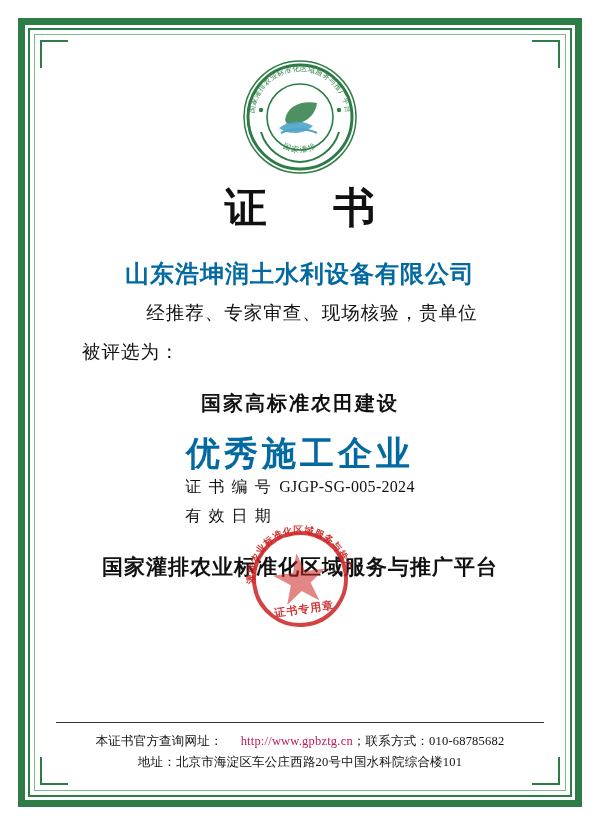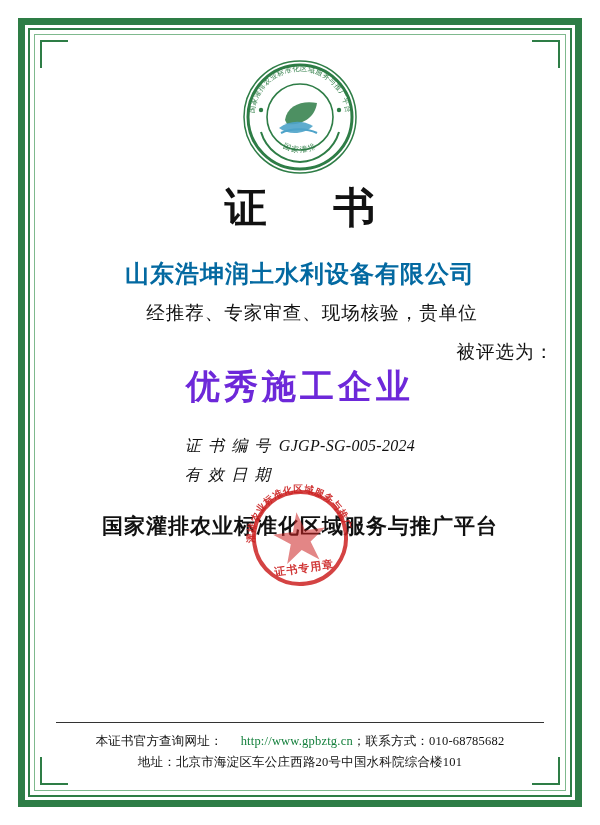--- a/index.html
+++ b/index.html
@@ -106,45 +106,44 @@
     margin-top: 10px;
     font-size: 18.5px;
     color: #111;
     letter-spacing: 1px;
     padding-left: 24px;
   }
   .line-3 {
     margin-top: 14px;
     font-size: 18.5px;
     color: #111;
-    text-align: right;
+    text-align: left;
     padding-left: 36px;
     letter-spacing: 1px;
   }
 
   .award-sub {
     margin-top: 26px;
     font-size: 20px;
     font-weight: bold;
     color: #111;
     letter-spacing: 2px;
   }
   .award-main {
+    margin-top: 14px;
     font-size: 34px;
     font-weight: bold;
-    color: #6d28d9;
+    color: #0369a1;
     letter-spacing: 4px;
   }
 
   
   .details {
-    margin-top: 26px;
     display: inline-block;
     text-align: left;
-    font-style: italic;
   }
   .detail-row {
     display: flex;
     align-items: baseline;
     font-size: 16px;
     color: #111;
     margin-bottom: 8px;
   }
   .detail-label {
     width: 86px;
@@ -189,21 +188,21 @@
   .footer-rule {
     border-top: 1px solid #333;
     margin-bottom: 8px;
   }
   .footer-line {
     font-size: 12.5px;
     color: #111;
     line-height: 1.7;
     letter-spacing: 0.2px;
   }
-  .footer-line a { color: #15803d; text-decoration: none; padding-left: 18px; }
+  .footer-line a { color: #be185d; text-decoration: none; padding-left: 18px; }
 </style>
 </head>
 <body>
 
 <div class="certificate">
   <div class="border-outer"></div>
   <div class="border-mid"></div>
   <div class="border-inner"></div>
   <div class="corner tl"></div>
   <div class="corner tr"></div>
@@ -241,20 +240,21 @@
       </div>
     </div>
 
     <div class="cert-title">证 书</div>
 
     <div class="company">山东浩坤润土水利设备有限公司</div>
 
     <div class="line-2">经推荐、专家审查、现场核验，贵单位</div>
     <div class="line-3">被评选为：</div>
 
+    <div class="award-sub">国家高标准农田建设</div>
     <div class="award-main">优秀施工企业</div>
 
     <div class="details">
       <div class="detail-row">
         <span class="detail-label">证书编号</span>
         <span class="detail-value">GJGP-SG-005-2024</span>
       </div>
       <div class="detail-row">
         <span class="detail-label">有效日期</span>
       </div>

